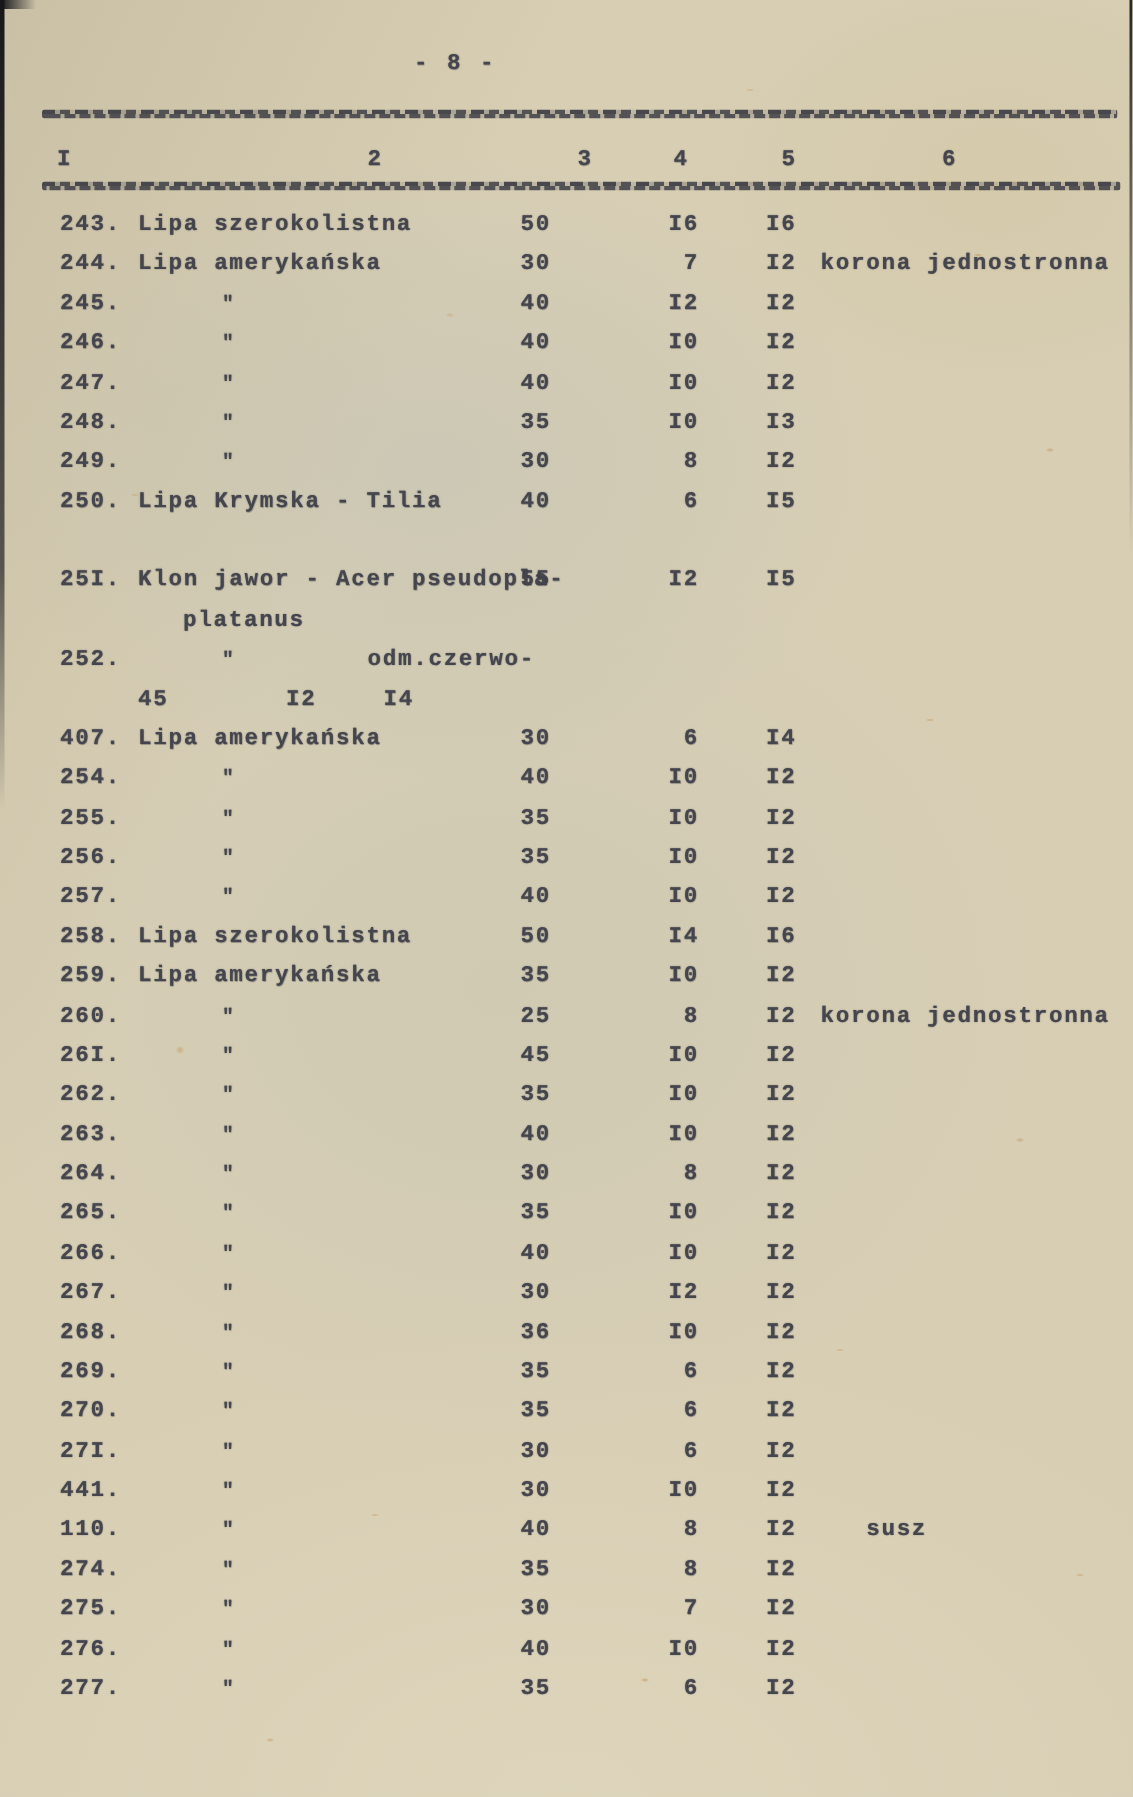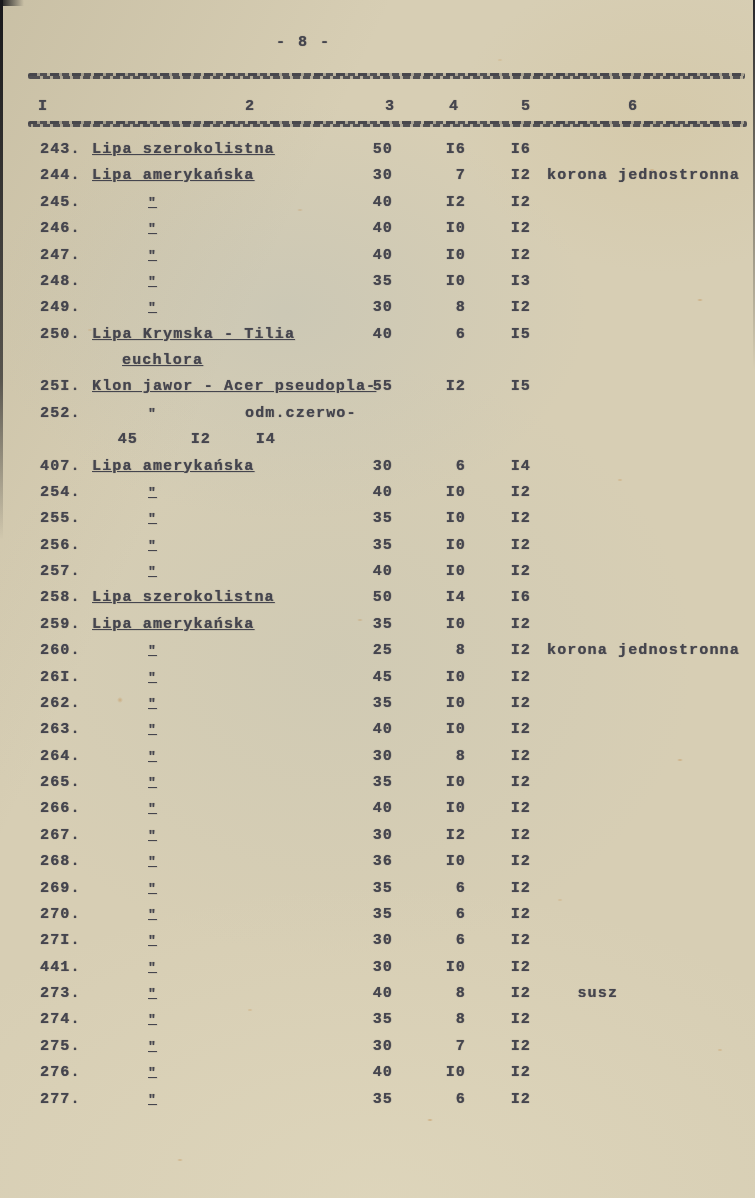--- a/index.html
+++ b/index.html
@@ -57,27 +57,27 @@
   .rule-header{left:28px;top:121px;width:719px;}
   .colheads{position:absolute;left:0;top:98px;width:755px;height:20px;font-size:15px;}
   .colheads span{position:absolute;}
   .ch-1{left:38px;}.ch-2{left:245px;}.ch-3{left:385px;}
   .ch-4{left:449px;}.ch-5{left:521px;}.ch-6{left:628px;}
   .tbody{position:absolute;left:0;top:141px;width:755px;}
   .row{display:flex;height:26.38px;padding-left:40px;font-size:15px;
     letter-spacing:1.15px;white-space:pre;line-height:17px;}
   .cell{display:block;}
   .num{width:52px;}
-  .name{width:255px;position:relative;text-decoration:underline;}
+  .name{width:255px;position:relative;}
   .name.ditto{text-indent:56px;font-size:13px;}
   .name.indent{text-indent:30px;}
   .name.mid{text-indent:153px;}
   .name .dmark{position:absolute;left:56px;top:0;font-size:13px;}
   .name .dtext{position:absolute;left:153px;top:0;}
-  .v3{width:46px;text-align:right;}
+  .v3{width:46px;}
   .v4{width:73px;text-align:right;}
   .v5{width:65px;text-align:right;}
   .rem{padding-left:16px;}
 </style>
 </head>
 <body>
 
 <div class="page">
   <div class="specks"></div>
   <div class="edge-left"></div>
@@ -101,22 +101,23 @@
 
   <div class="tbody ink">
       <div class="row"><span class="cell num">243.</span><span class="cell name">Lipa szerokolistna</span><span class="cell v3">50</span><span class="cell v4">I6</span><span class="cell v5">I6</span><span class="cell rem"></span></div>
       <div class="row"><span class="cell num">244.</span><span class="cell name">Lipa amerykańska</span><span class="cell v3">30</span><span class="cell v4">7</span><span class="cell v5">I2</span><span class="cell rem">korona jednostronna</span></div>
       <div class="row"><span class="cell num">245.</span><span class="cell name ditto">"</span><span class="cell v3">40</span><span class="cell v4">I2</span><span class="cell v5">I2</span><span class="cell rem"></span></div>
       <div class="row"><span class="cell num">246.</span><span class="cell name ditto">"</span><span class="cell v3">40</span><span class="cell v4">I0</span><span class="cell v5">I2</span><span class="cell rem"></span></div>
       <div class="row"><span class="cell num">247.</span><span class="cell name ditto">"</span><span class="cell v3">40</span><span class="cell v4">I0</span><span class="cell v5">I2</span><span class="cell rem"></span></div>
       <div class="row"><span class="cell num">248.</span><span class="cell name ditto">"</span><span class="cell v3">35</span><span class="cell v4">I0</span><span class="cell v5">I3</span><span class="cell rem"></span></div>
       <div class="row"><span class="cell num">249.</span><span class="cell name ditto">"</span><span class="cell v3">30</span><span class="cell v4">8</span><span class="cell v5">I2</span><span class="cell rem"></span></div>
       <div class="row"><span class="cell num">250.</span><span class="cell name">Lipa Krymska - Tilia</span><span class="cell v3">40</span><span class="cell v4">6</span><span class="cell v5">I5</span><span class="cell rem"></span></div>
-      <div class="row"><span class="cell num"></span><span class="cell name indent">euchlora</span><span class="cell v3"></span><span class="cell v4"></span><span class="cell v5"></span><span class="cell rem"></span></div>
+      <div class="row"><span class="cell num"></span><span class="cell v3"></span><span class="cell v4"></span><span class="cell v5"></span><span class="cell rem"></span></div>
       <div class="row"><span class="cell num">25I.</span><span class="cell name">Klon jawor - Acer pseudopla-</span><span class="cell v3">55</span><span class="cell v4">I2</span><span class="cell v5">I5</span><span class="cell rem"></span></div>
+      <div class="row"><span class="cell num"></span><span class="cell name indent">platanus</span><span class="cell v3"></span><span class="cell v4"></span><span class="cell v5"></span><span class="cell rem"></span></div>
       <div class="row"><span class="cell num">252.</span><span class="cell name"><span class="cell dmark">"</span><span class="cell dtext">odm.czerwo-</span></span><span class="cell v3"></span><span class="cell v4"></span><span class="cell v5"></span><span class="cell rem"></span></div>
       <div class="row"><span class="cell num"></span><span class="cell v3">45</span><span class="cell v4">I2</span><span class="cell v5">I4</span><span class="cell rem"></span></div>
       <div class="row"><span class="cell num">407.</span><span class="cell name">Lipa amerykańska</span><span class="cell v3">30</span><span class="cell v4">6</span><span class="cell v5">I4</span><span class="cell rem"></span></div>
       <div class="row"><span class="cell num">254.</span><span class="cell name ditto">"</span><span class="cell v3">40</span><span class="cell v4">I0</span><span class="cell v5">I2</span><span class="cell rem"></span></div>
       <div class="row"><span class="cell num">255.</span><span class="cell name ditto">"</span><span class="cell v3">35</span><span class="cell v4">I0</span><span class="cell v5">I2</span><span class="cell rem"></span></div>
       <div class="row"><span class="cell num">256.</span><span class="cell name ditto">"</span><span class="cell v3">35</span><span class="cell v4">I0</span><span class="cell v5">I2</span><span class="cell rem"></span></div>
       <div class="row"><span class="cell num">257.</span><span class="cell name ditto">"</span><span class="cell v3">40</span><span class="cell v4">I0</span><span class="cell v5">I2</span><span class="cell rem"></span></div>
       <div class="row"><span class="cell num">258.</span><span class="cell name">Lipa szerokolistna</span><span class="cell v3">50</span><span class="cell v4">I4</span><span class="cell v5">I6</span><span class="cell rem"></span></div>
       <div class="row"><span class="cell num">259.</span><span class="cell name">Lipa amerykańska</span><span class="cell v3">35</span><span class="cell v4">I0</span><span class="cell v5">I2</span><span class="cell rem"></span></div>
       <div class="row"><span class="cell num">260.</span><span class="cell name ditto">"</span><span class="cell v3">25</span><span class="cell v4">8</span><span class="cell v5">I2</span><span class="cell rem">korona jednostronna</span></div>
@@ -125,19 +126,19 @@
       <div class="row"><span class="cell num">263.</span><span class="cell name ditto">"</span><span class="cell v3">40</span><span class="cell v4">I0</span><span class="cell v5">I2</span><span class="cell rem"></span></div>
       <div class="row"><span class="cell num">264.</span><span class="cell name ditto">"</span><span class="cell v3">30</span><span class="cell v4">8</span><span class="cell v5">I2</span><span class="cell rem"></span></div>
       <div class="row"><span class="cell num">265.</span><span class="cell name ditto">"</span><span class="cell v3">35</span><span class="cell v4">I0</span><span class="cell v5">I2</span><span class="cell rem"></span></div>
       <div class="row"><span class="cell num">266.</span><span class="cell name ditto">"</span><span class="cell v3">40</span><span class="cell v4">I0</span><span class="cell v5">I2</span><span class="cell rem"></span></div>
       <div class="row"><span class="cell num">267.</span><span class="cell name ditto">"</span><span class="cell v3">30</span><span class="cell v4">I2</span><span class="cell v5">I2</span><span class="cell rem"></span></div>
       <div class="row"><span class="cell num">268.</span><span class="cell name ditto">"</span><span class="cell v3">36</span><span class="cell v4">I0</span><span class="cell v5">I2</span><span class="cell rem"></span></div>
       <div class="row"><span class="cell num">269.</span><span class="cell name ditto">"</span><span class="cell v3">35</span><span class="cell v4">6</span><span class="cell v5">I2</span><span class="cell rem"></span></div>
       <div class="row"><span class="cell num">270.</span><span class="cell name ditto">"</span><span class="cell v3">35</span><span class="cell v4">6</span><span class="cell v5">I2</span><span class="cell rem"></span></div>
       <div class="row"><span class="cell num">27I.</span><span class="cell name ditto">"</span><span class="cell v3">30</span><span class="cell v4">6</span><span class="cell v5">I2</span><span class="cell rem"></span></div>
       <div class="row"><span class="cell num">441.</span><span class="cell name ditto">"</span><span class="cell v3">30</span><span class="cell v4">I0</span><span class="cell v5">I2</span><span class="cell rem"></span></div>
-      <div class="row"><span class="cell num">273.</span><span class="cell name ditto">"</span><span class="cell v3">40</span><span class="cell v4">8</span><span class="cell v5">I2</span><span class="cell rem">   susz</span></div>
+      <div class="row"><span class="cell num">110.</span><span class="cell name ditto">"</span><span class="cell v3">40</span><span class="cell v4">8</span><span class="cell v5">I2</span><span class="cell rem">   susz</span></div>
       <div class="row"><span class="cell num">274.</span><span class="cell name ditto">"</span><span class="cell v3">35</span><span class="cell v4">8</span><span class="cell v5">I2</span><span class="cell rem"></span></div>
       <div class="row"><span class="cell num">275.</span><span class="cell name ditto">"</span><span class="cell v3">30</span><span class="cell v4">7</span><span class="cell v5">I2</span><span class="cell rem"></span></div>
       <div class="row"><span class="cell num">276.</span><span class="cell name ditto">"</span><span class="cell v3">40</span><span class="cell v4">I0</span><span class="cell v5">I2</span><span class="cell rem"></span></div>
       <div class="row"><span class="cell num">277.</span><span class="cell name ditto">"</span><span class="cell v3">35</span><span class="cell v4">6</span><span class="cell v5">I2</span><span class="cell rem"></span></div>
     </div>
 </div>
 
 </body></html>

